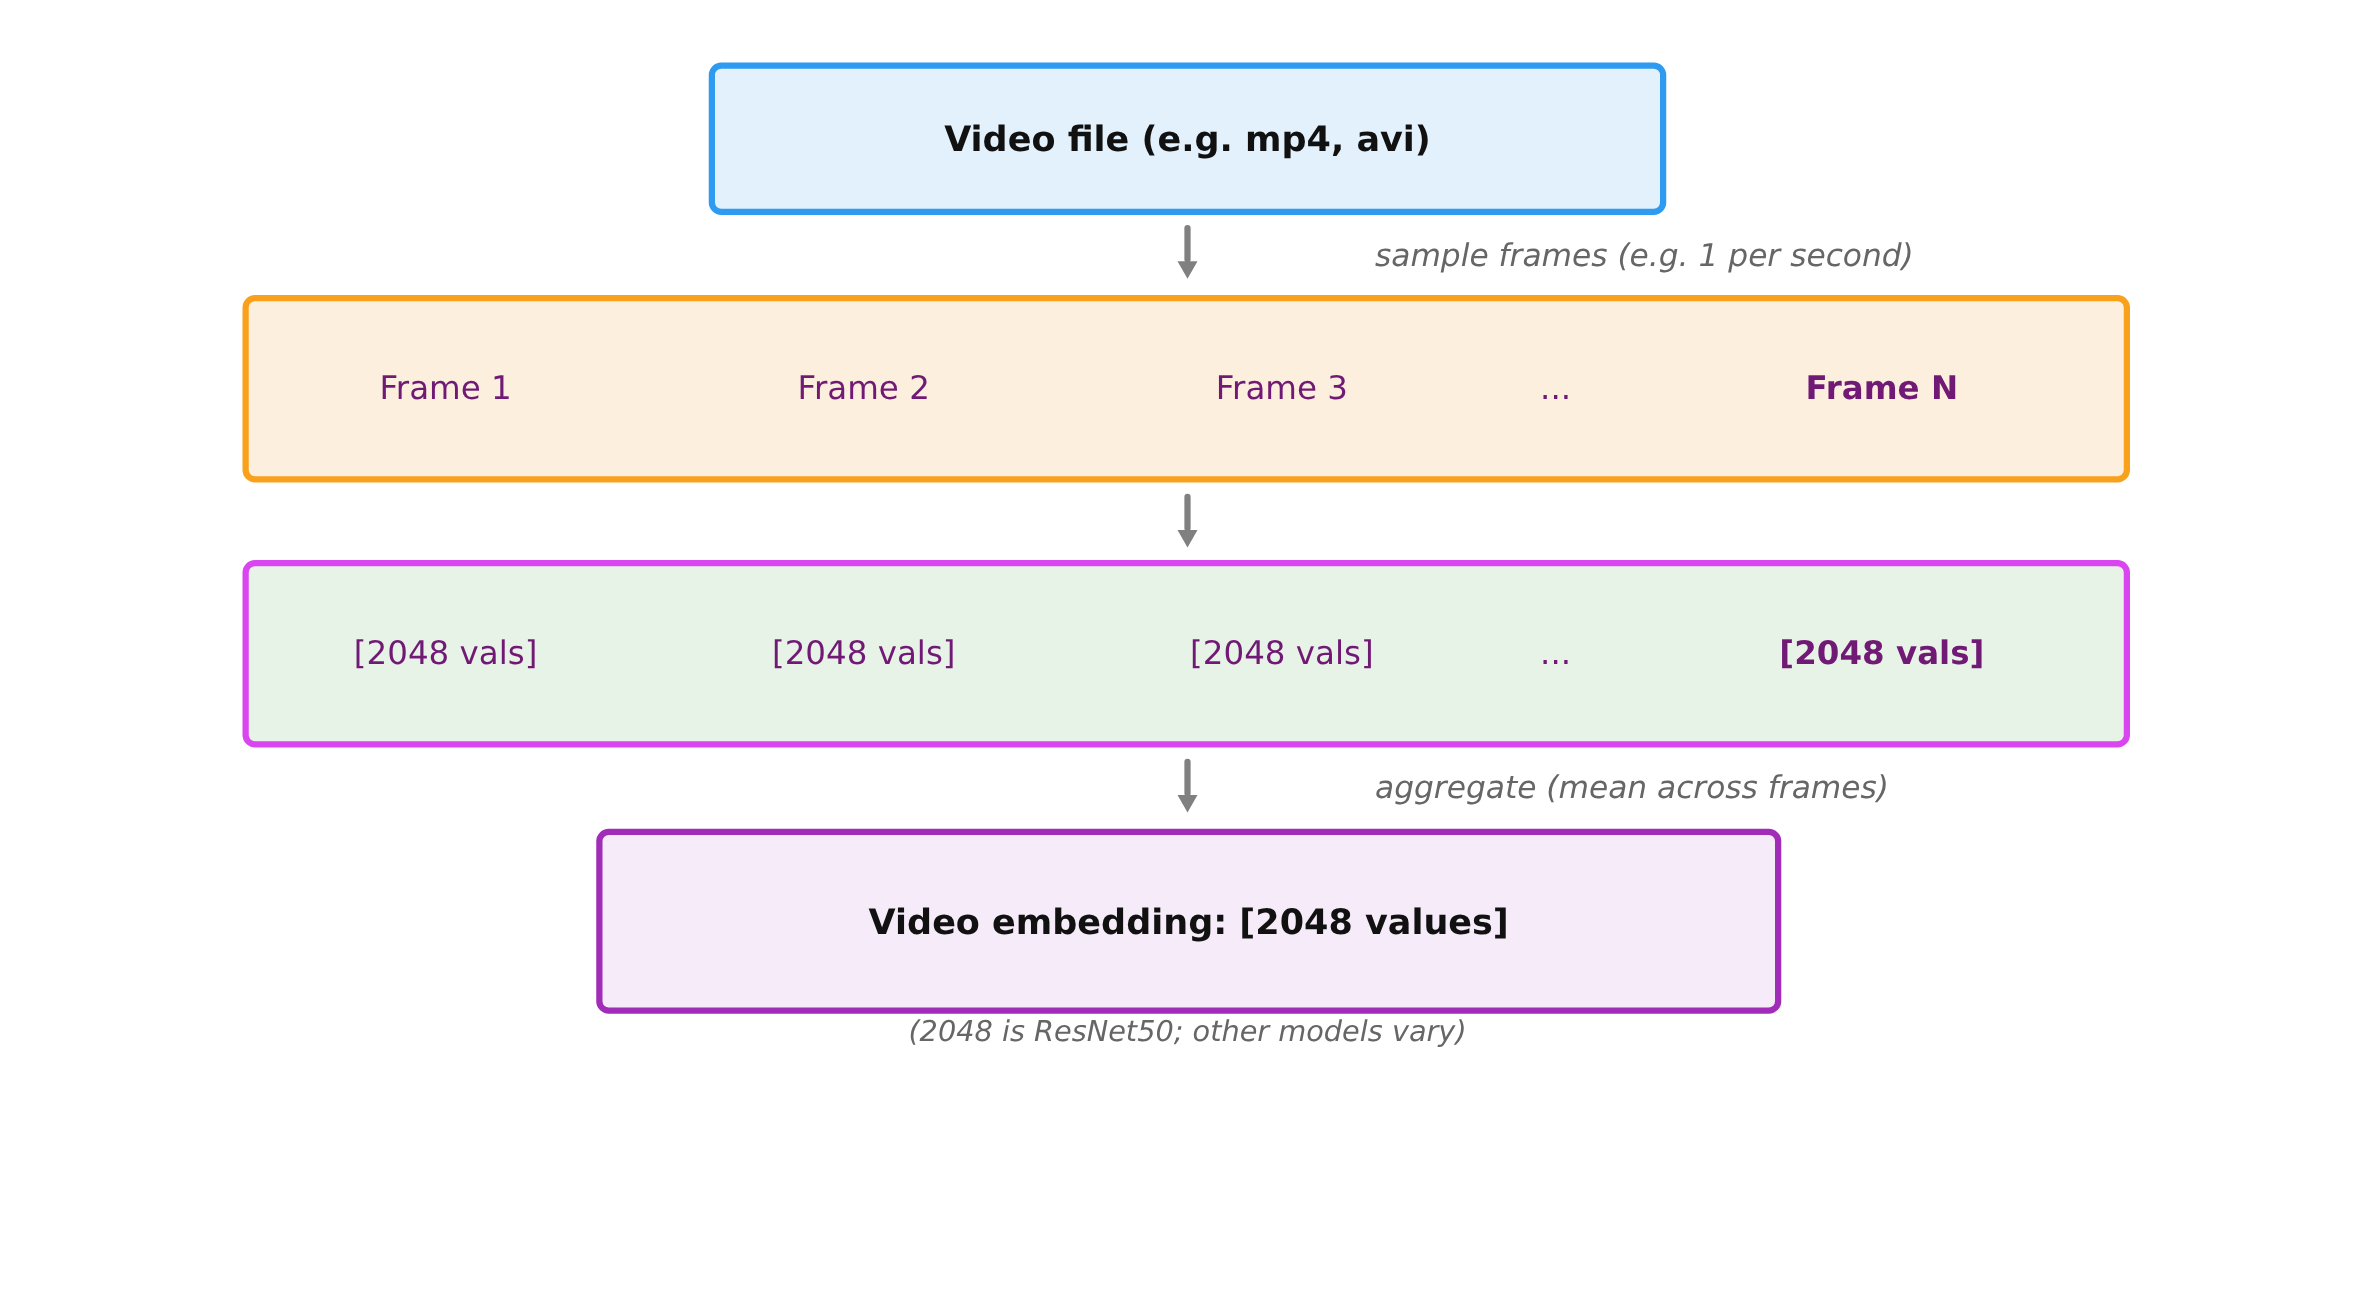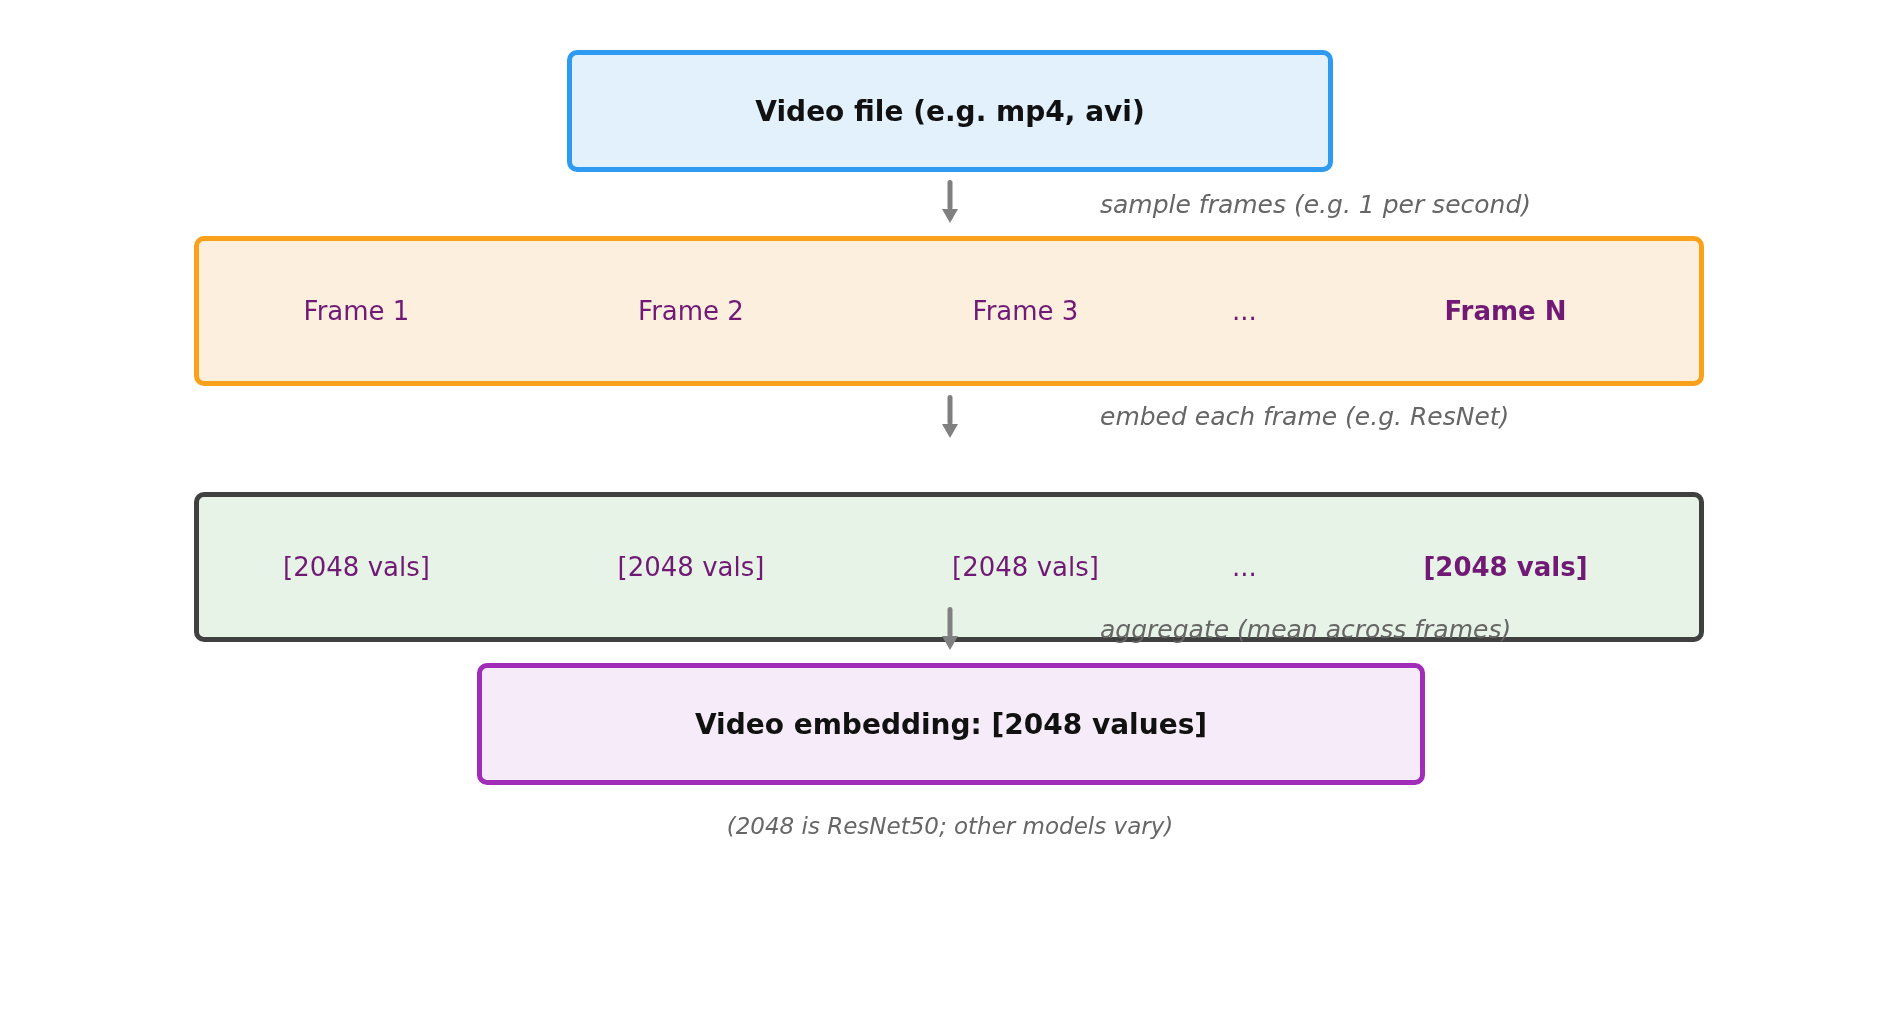--- a/index.html
+++ b/index.html
@@ -32,25 +32,24 @@
     border: 5px solid #2E9BF1;
   }
   .box-frames {
     left: 194px; top: 236px; width: 1510px; height: 150px;
     background: #FDEFDE;
     border: 5px solid #F9A11B;
   }
   .box-embeds {
     left: 194px; top: 448px; width: 1510px; height: 150px;
     background: #E8F3E7;
-    border: 5px solid #404040;
-    margin-top: 44px;
+    border: 5px solid #d946ef;
   }
   .box-video-emb {
-    left: 477px; top: 663px; width: 948px; height: 122px;
+    left: 477px; top: 663px; width: 948px; height: 148px;
     background: #F6EBF8;
     border: 5px solid #A02CB8;
   }
   .box-title {
     font-size: 28px;
     font-weight: bold;
     color: #111111;
     white-space: nowrap;
   }
   .band-item {
@@ -144,21 +143,20 @@
     <span class="band-item p1">Frame 2</span>
     <span class="band-item p2">Frame 3</span>
     <span class="band-item p3">...</span>
     <span class="band-item p4">Frame N</span>
   </div>
 
   <div class="arrow arrow-2">
     <div class="stem"></div>
     <div class="head"></div>
   </div>
-  <div class="arrow-label label-2">embed each frame (e.g. ResNet)</div>
 
   <div class="box box-embeds">
     <span class="band-item p0">[2048 vals]</span>
     <span class="band-item p1">[2048 vals]</span>
     <span class="band-item p2">[2048 vals]</span>
     <span class="band-item p3">...</span>
     <span class="band-item p4">[2048 vals]</span>
   </div>
 
   <div class="arrow arrow-3">

